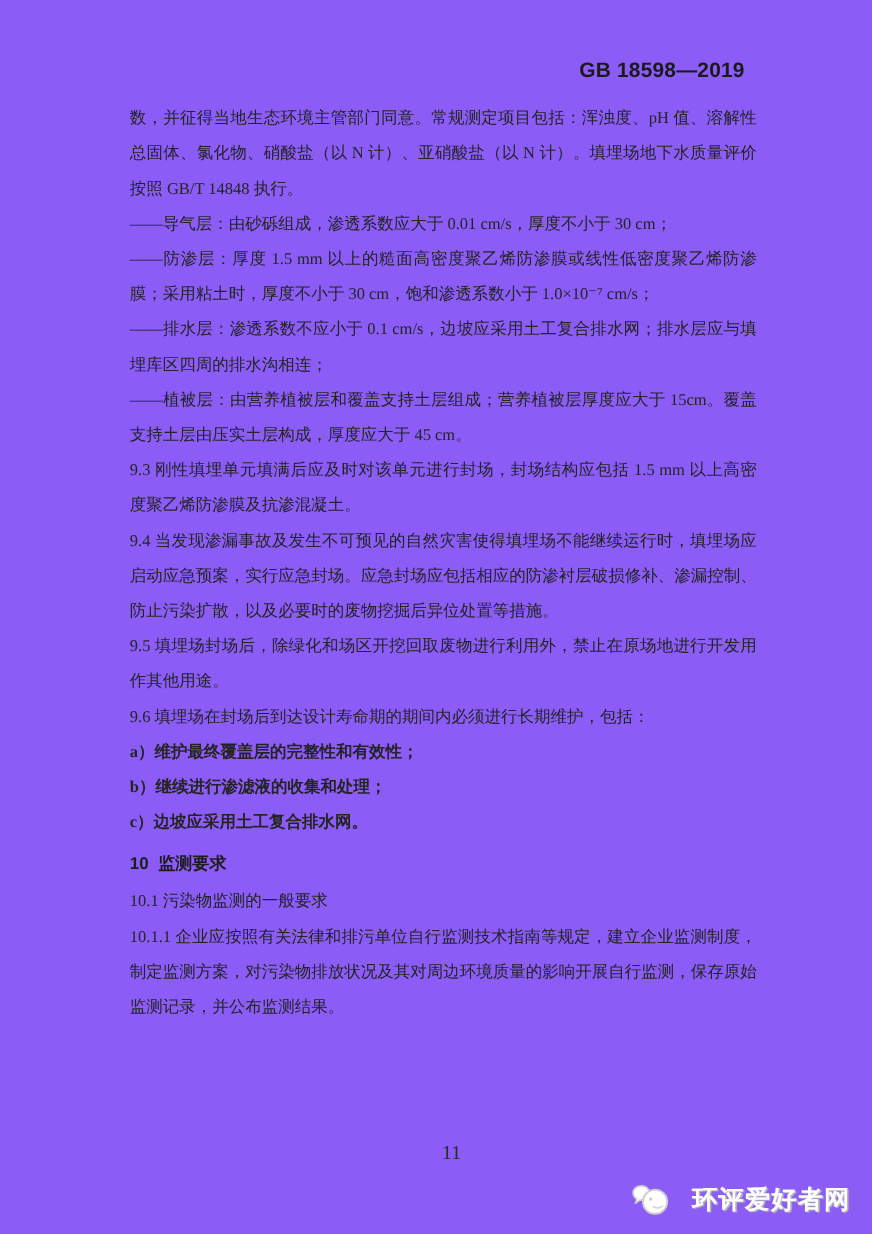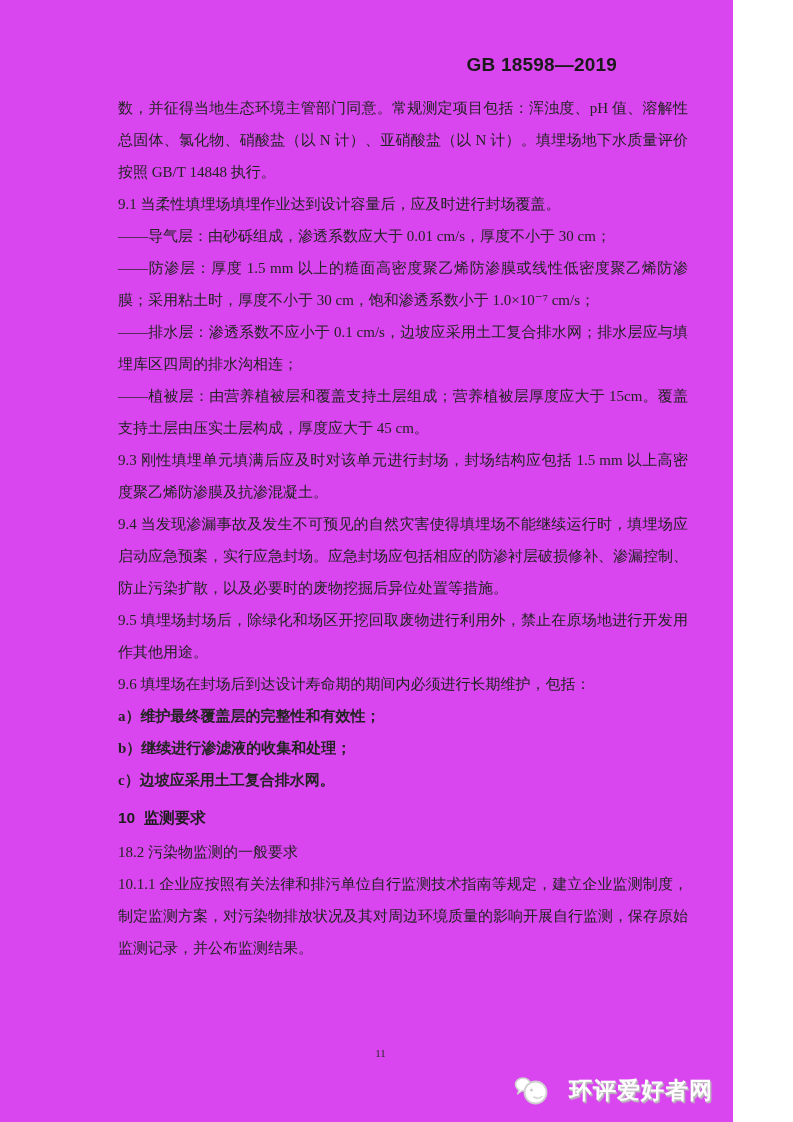--- a/index.html
+++ b/index.html
@@ -1,20 +1,20 @@
 <!DOCTYPE html>
 <html><head>
 <meta charset="utf-8">
 <style>
   html, body { margin: 0; padding: 0; background: #ffffff; }
   .page {
     position: relative;
-    width: 733px;
+    width: 793px;
     height: 1122px;
-    background: #d946ef;
+    background: #8b5cf6;
     overflow: hidden;
     font-family: "Liberation Serif", "DejaVu Serif", serif;
     color: #242424;
   }
   .std-header {
     position: absolute;
     top: 54px;
     right: 116px;
     font-family: "Liberation Sans", "DejaVu Sans", sans-serif;
     font-weight: 700;
@@ -46,21 +46,21 @@
     text-align: left;
     color: #1d1d1d;
   }
   .page-number {
     position: absolute;
     bottom: 63px;
     left: 0;
     width: 100%;
     text-align: center;
     text-indent: 28px;
-    font-size: 11px;
+    font-size: 18px;
     color: #2a2a2a;
   }
   .watermark {
     position: absolute;
     right: 20px;
     bottom: 16px;
     display: flex;
     align-items: center;
     gap: 7px;
   }
@@ -81,21 +81,20 @@
 
 <div class="page">
 
   <div class="std-header">GB 18598—2019</div>
 
   <div class="content">
 
     <p class="para">数，并征得当地生态环境主管部门同意。常规测定项目包括：浑浊度、pH 值、溶解性总固体、氯化物、硝酸盐（以 N 计）、亚硝酸盐（以 N 计）。填埋场地下水质量评价按照 GB/T 14848 执行。</p>
 
 
-    <p class="para">9.1 当柔性填埋场填埋作业达到设计容量后，应及时进行封场覆盖。</p>
 
 
     <p class="para dash">——导气层：由砂砾组成，渗透系数应大于 0.01 cm/s，厚度不小于 30 cm；</p>
 
     <p class="para dash">——防渗层：厚度 1.5 mm 以上的糙面高密度聚乙烯防渗膜或线性低密度聚乙烯防渗膜；采用粘土时，厚度不小于 30 cm，饱和渗透系数小于 1.0×10⁻⁷ cm/s；</p>
 
     <p class="para dash">——排水层：渗透系数不应小于 0.1 cm/s，边坡应采用土工复合排水网；排水层应与填埋库区四周的排水沟相连；</p>
 
     <p class="para dash">——植被层：由营养植被层和覆盖支持土层组成；营养植被层厚度应大于 15cm。覆盖支持土层由压实土层构成，厚度应大于 45 cm。</p>
 
@@ -108,21 +107,21 @@
     <p class="para">9.6 填埋场在封场后到达设计寿命期的期间内必须进行长期维护，包括：</p>
 
     <p class="para sub">a）维护最终覆盖层的完整性和有效性；</p>
 
     <p class="para sub">b）继续进行渗滤液的收集和处理；</p>
 
     <p class="para sub">c）边坡应采用土工复合排水网。</p>
 
     <h2 class="sec-title">10  监测要求</h2>
 
-    <p class="para">18.2 污染物监测的一般要求</p>
+    <p class="para">10.1 污染物监测的一般要求</p>
 
     <p class="para">10.1.1 企业应按照有关法律和排污单位自行监测技术指南等规定，建立企业监测制度，制定监测方案，对污染物排放状况及其对周边环境质量的影响开展自行监测，保存原始监测记录，并公布监测结果。</p>
 
   </div>
 
   <div class="page-number">11</div>
 
   <div class="watermark">
     <svg class="wm-icon" width="36" height="30" viewBox="0 0 36 30">
       <ellipse cx="9" cy="8.5" rx="7.5" ry="6.5" fill="#ffffff" stroke="#cfcfcf" stroke-width="1.6"></ellipse>

